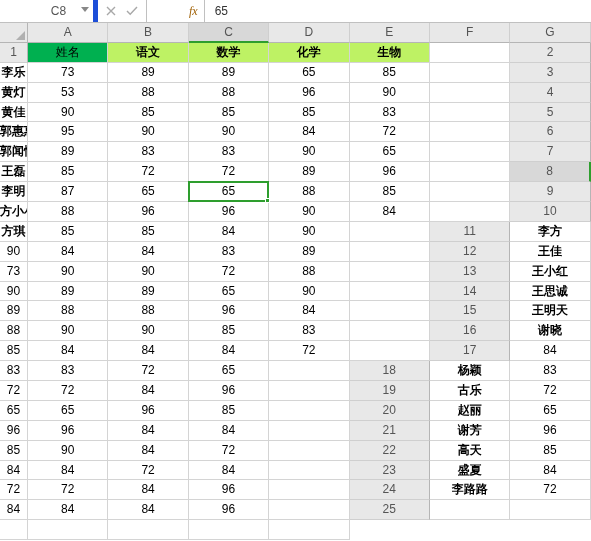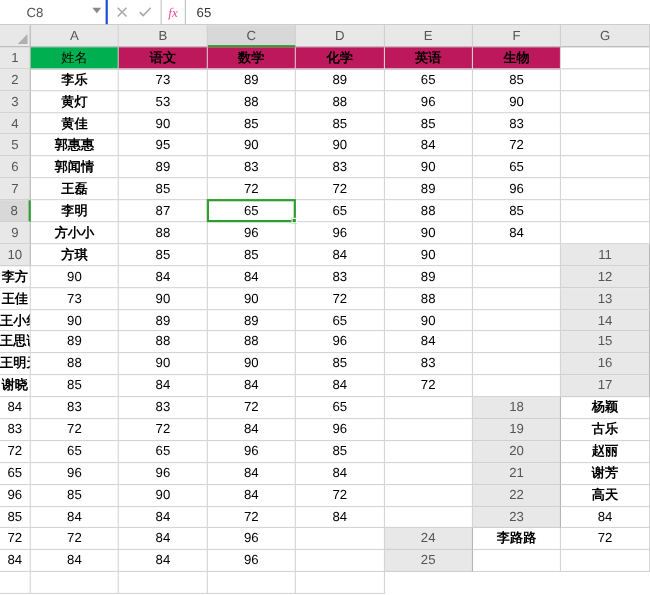--- a/index.html
+++ b/index.html
@@ -16,23 +16,24 @@
     align-items: center;
     height: 23px;
     border-bottom: 1px solid #c0c0c0;
     background: #fff;
   }
   .name-box {
     width: 98px;
     height: 22px;
     line-height: 22px;
     padding-left: 24px;
-    border-right: 2px solid #1d4ed8;
+    border-right: 5px solid #1d4ed8;
     color: #555;
     position: relative;
+    text-align: center;
   }
   .name-box .dd {
     position: absolute;
     right: 4px;
     top: 7px;
     width: 0; height: 0;
     border-left: 4px solid transparent;
     border-right: 4px solid transparent;
     border-top: 5px solid #888;
   }
@@ -42,25 +43,26 @@
     gap: 10px;
     padding: 0 8px;
     border-right: 1px solid #c0c0c0;
     height: 100%;
     color: #a0a0a0;
   }
   .fb-btns svg { display: block; }
   .fx {
     font-style: italic;
     font-family: "Times New Roman", serif;
-    color: #ec4899;
+    color: #a16207;
     padding: 0 6px;
     border-right: 1px solid #c0c0c0;
     height: 100%;
     line-height: 22px;
+    margin-left: 36px;
   }
   .formula-input {
     flex: 1;
     padding-left: 10px;
     line-height: 22px;
     height: 100%;
     color: #333;
   }
 
   
@@ -115,21 +117,21 @@
     text-align: center;
     line-height: 19px;
     font-size: 12px;
     color: #000;
     overflow: hidden;
     white-space: nowrap;
     position: relative;
   }
   .cell.header-cell {
     font-weight: bold;
-    background: #be185d;
+    background: #bef264;
   }
   .cell.name-col {
     font-weight: bold;
   }
   .cell.hl {
     background: #00b050;
     color: #000;
     font-weight: normal;
   }
   .active-cell {
@@ -183,21 +185,20 @@
       <div class="col-h active">C</div>
       <div class="col-h">D</div>
       <div class="col-h">E</div>
       <div class="col-h">F</div>
       <div class="col-h">G</div>
       <div class="row-h">1</div>
       <div class="cell header-cell hl">姓名</div>
       <div class="cell header-cell">语文</div>
       <div class="cell header-cell">数学</div>
       <div class="cell header-cell">化学</div>
-      <div class="cell header-cell">英语</div>
       <div class="cell header-cell">生物</div>
       <div class="cell"></div>
       <div class="row-h">2</div>
       <div class="cell name-col">李乐</div>
       <div class="cell">73</div>
       <div class="cell">89</div>
       <div class="cell">89</div>
       <div class="cell">65</div>
       <div class="cell">85</div>
       <div class="cell"></div>
@@ -353,20 +354,21 @@
       <div class="cell"></div>
       <div class="row-h">22</div>
       <div class="cell name-col">高天</div>
       <div class="cell">85</div>
       <div class="cell">84</div>
       <div class="cell">84</div>
       <div class="cell">72</div>
       <div class="cell">84</div>
       <div class="cell"></div>
       <div class="row-h">23</div>
+      <div class="cell name-col">盛夏</div>
       <div class="cell">84</div>
       <div class="cell">72</div>
       <div class="cell">72</div>
       <div class="cell">84</div>
       <div class="cell">96</div>
       <div class="cell"></div>
       <div class="row-h">24</div>
       <div class="cell name-col">李路路</div>
       <div class="cell">72</div>
       <div class="cell">84</div>

